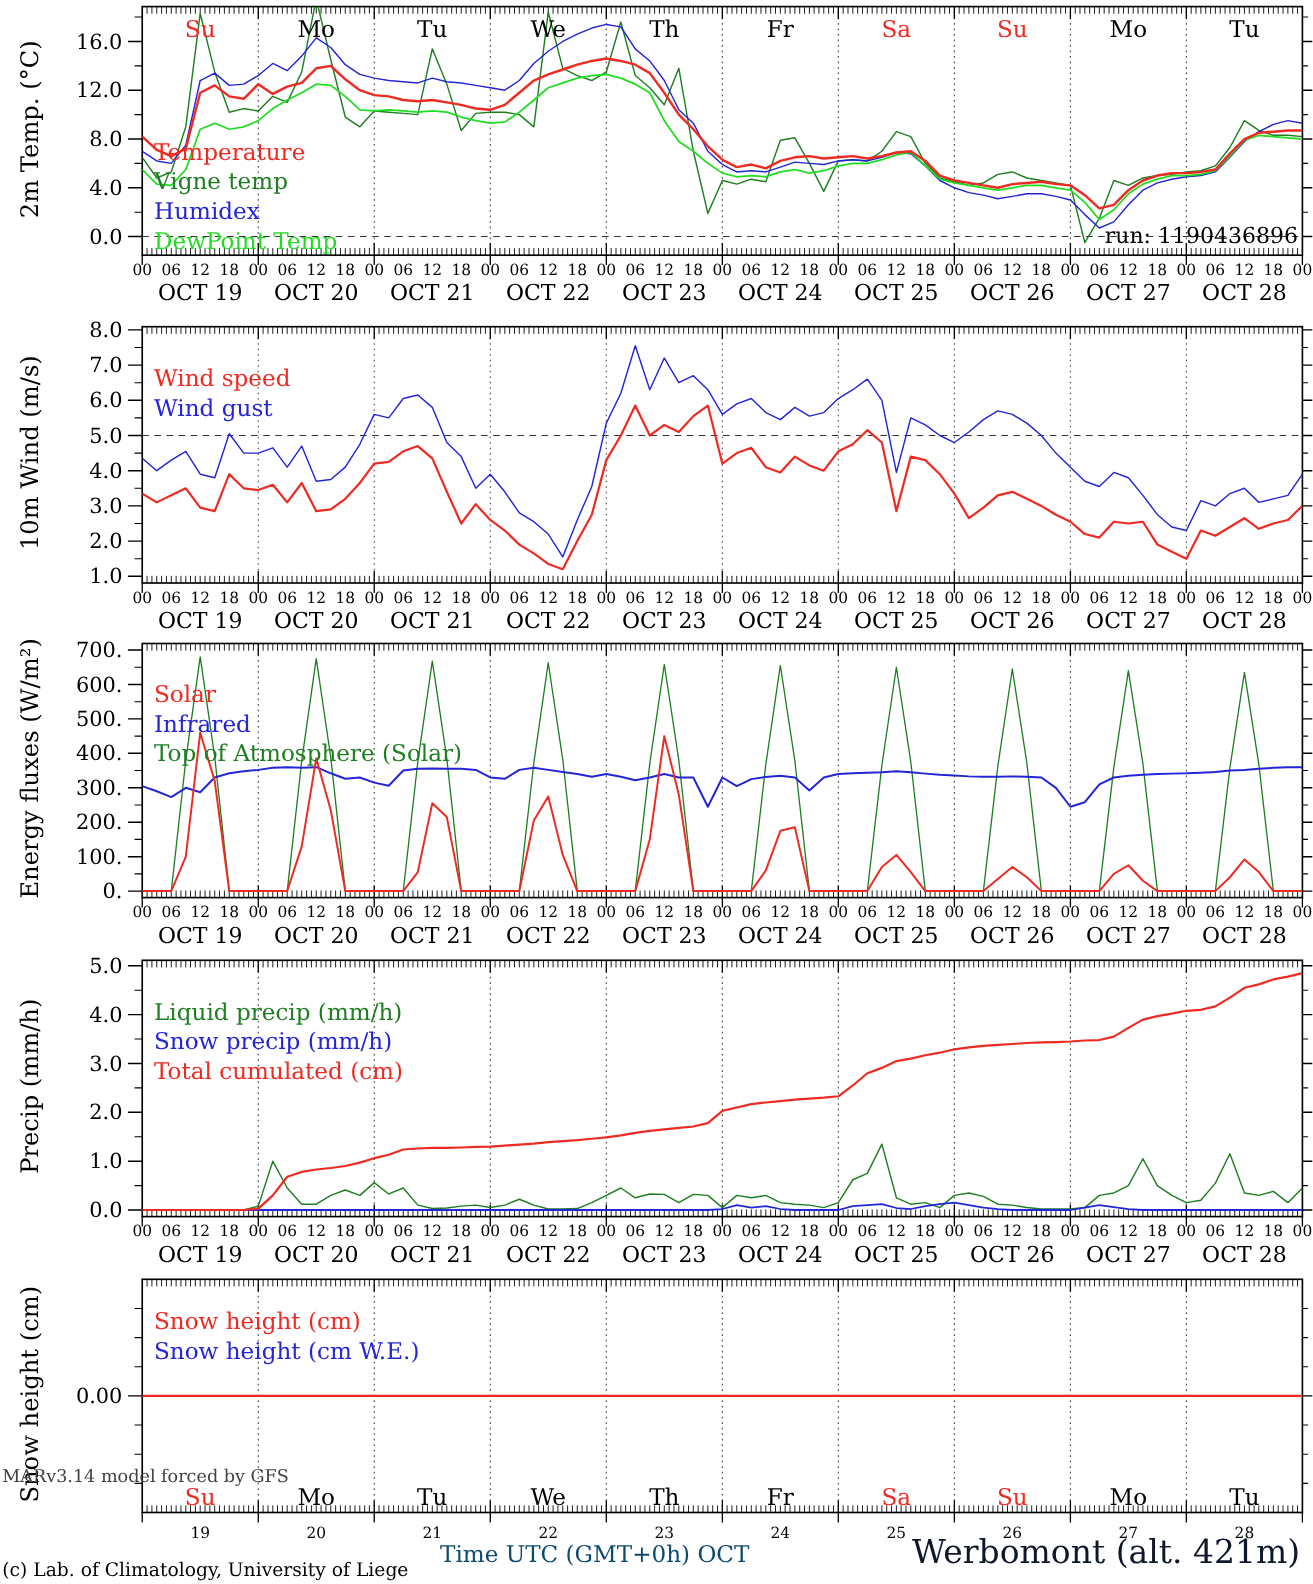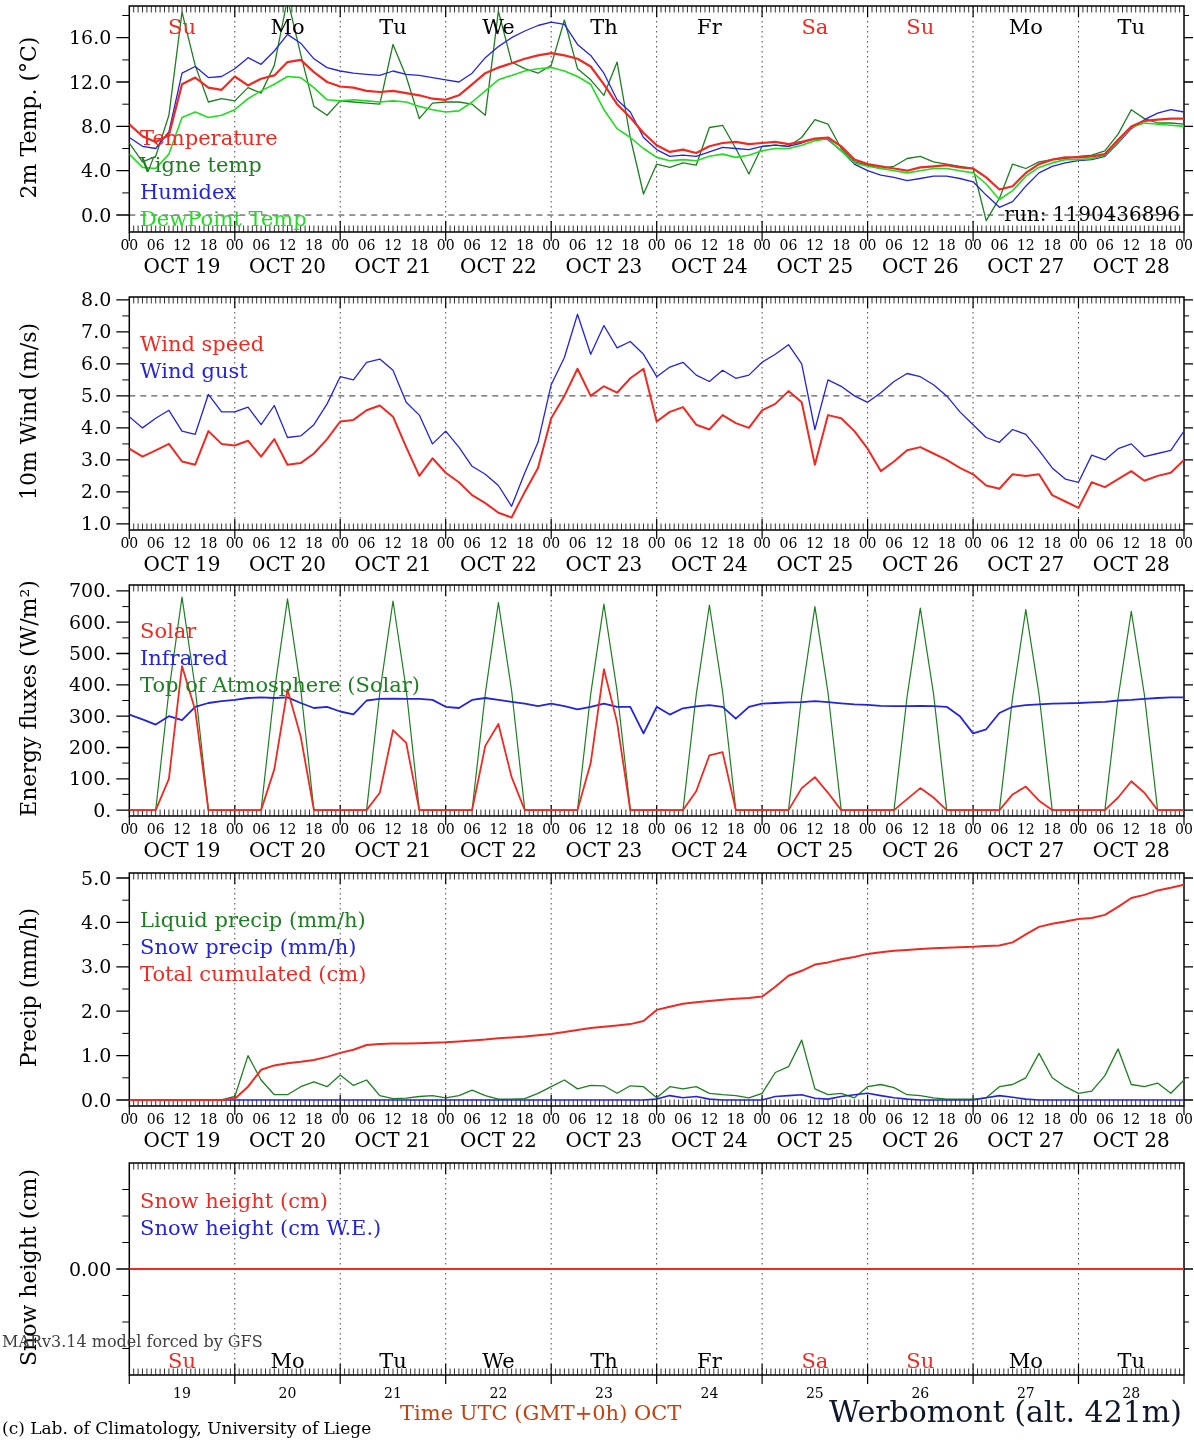--- a/index.html
+++ b/index.html
@@ -413,15 +413,15 @@
   <div class="ytitle" id="yt0" style="left:-132px;top:105px">2m Temp. (°C)</div>
   <div class="ytitle" id="yt1" style="left:-132px;top:399px">10m Wind (m/s)</div>
   <div class="ytitle" id="yt2" style="left:-132px;top:686px">Energy fluxes (W/m²)</div>
   <div class="ytitle" id="yt3" style="left:-132px;top:975px">Precip (mm/h)</div>
   <div class="ytitle" id="yt4" style="left:-132px;top:1255px">Snow height (cm)</div>
 
   <div class="abs" id="run-label" style="right:14px;top:202px;font-size:20px;color:#000">run: 1190436896</div>
 
   <div class="abs" style="left:2px;top:1332px;font-size:16px;color:#404040">MARv3.14 model forced by GFS</div>
   <div class="abs" style="left:2px;top:1418px;font-size:17px;color:#000000">(c) Lab. of Climatology, University of Liege</div>
-  <div class="abs" style="left:400px;top:1401px;font-size:21px;color:#c2410c">Time UTC (GMT+0h) OCT</div>
+  <div class="abs" style="left:400px;top:1401px;font-size:21px;color:#0c4a6e">Time UTC (GMT+0h) OCT</div>
   <div class="abs" style="right:12px;top:1394px;font-size:30px;color:#0f172a">Werbomont (alt. 421m)</div>
 </div>
 
 </body></html>

